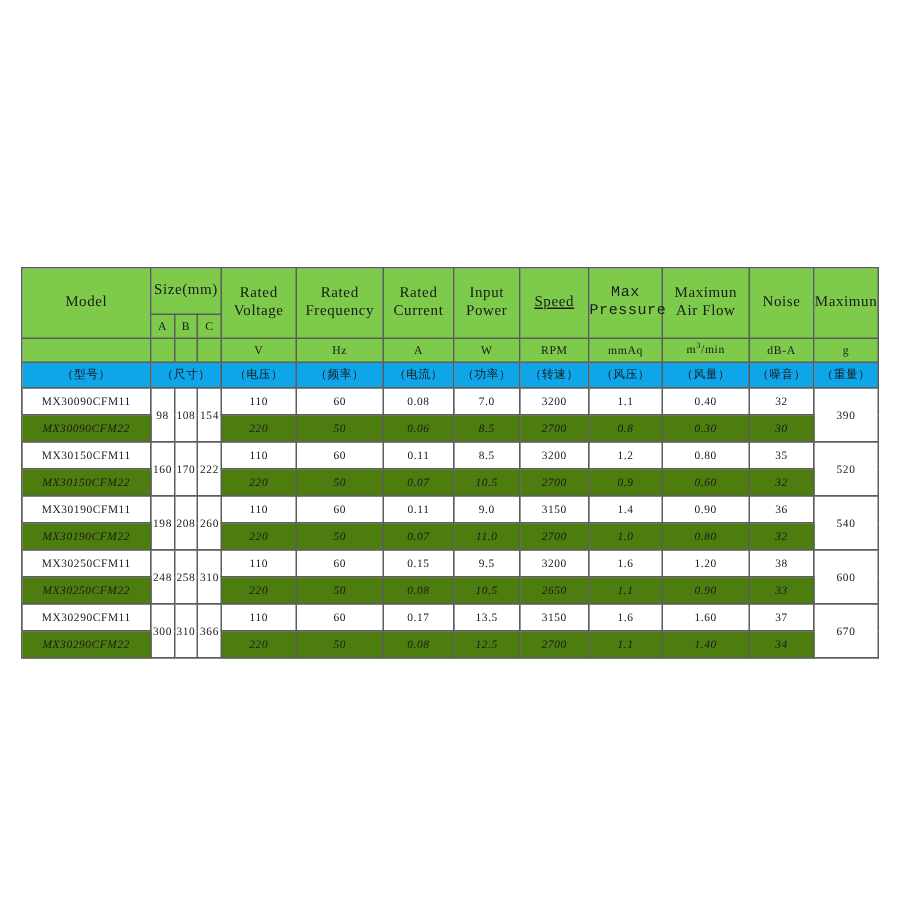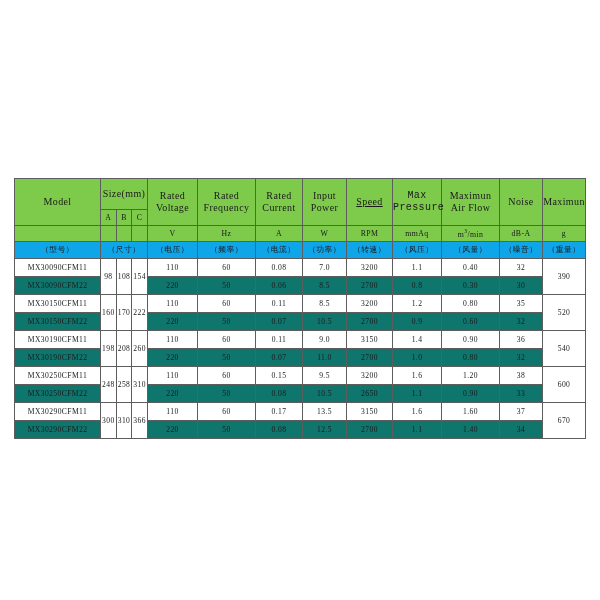--- a/index.html
+++ b/index.html
@@ -58,21 +58,22 @@
     margin-top: 16px;
   }
   .row-green {
     background: #7ECB4C;
     height: 18px;
   }
   .cell-white {
     background: #ffffff;
   }
   .cell-green {
-    background: #0f766e;
+    background: #4d7c0f;
+    font-style: italic;
   }
   .cell-merge {
     background: #ffffff;
   }
   .hdr-main .stack {
     display: block;
   }
   .sup {
     font-size: 5.6px;
     vertical-align: super;

